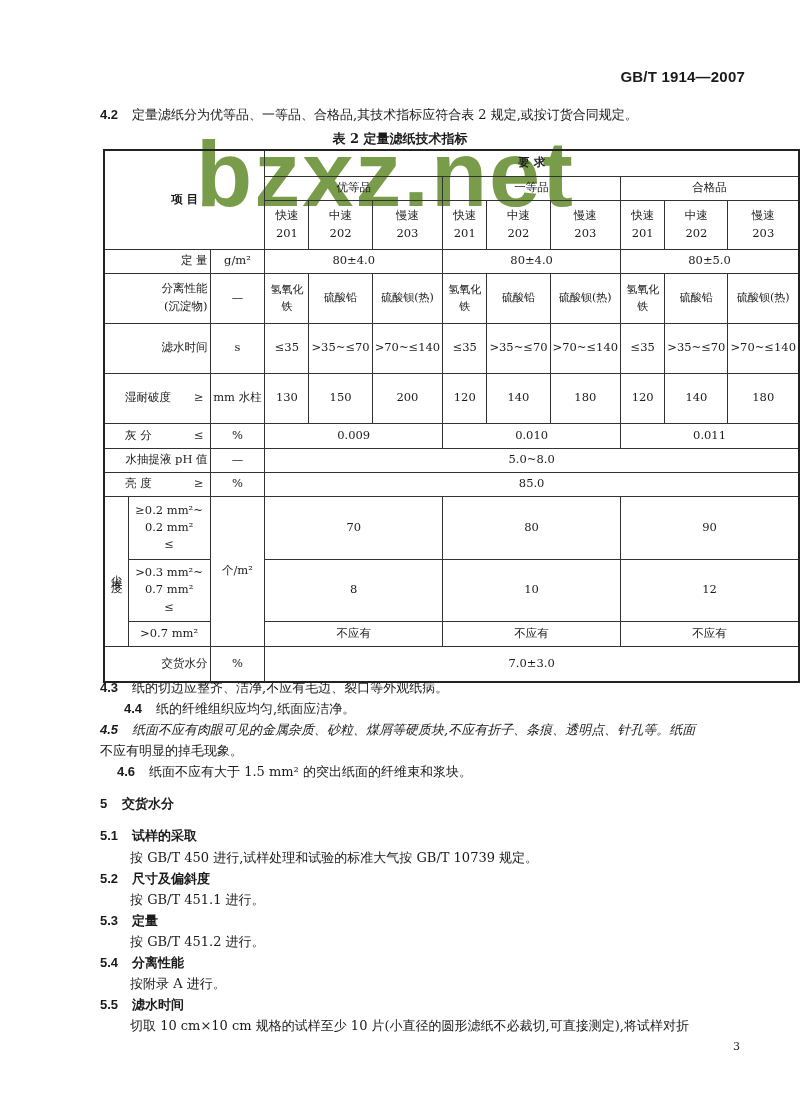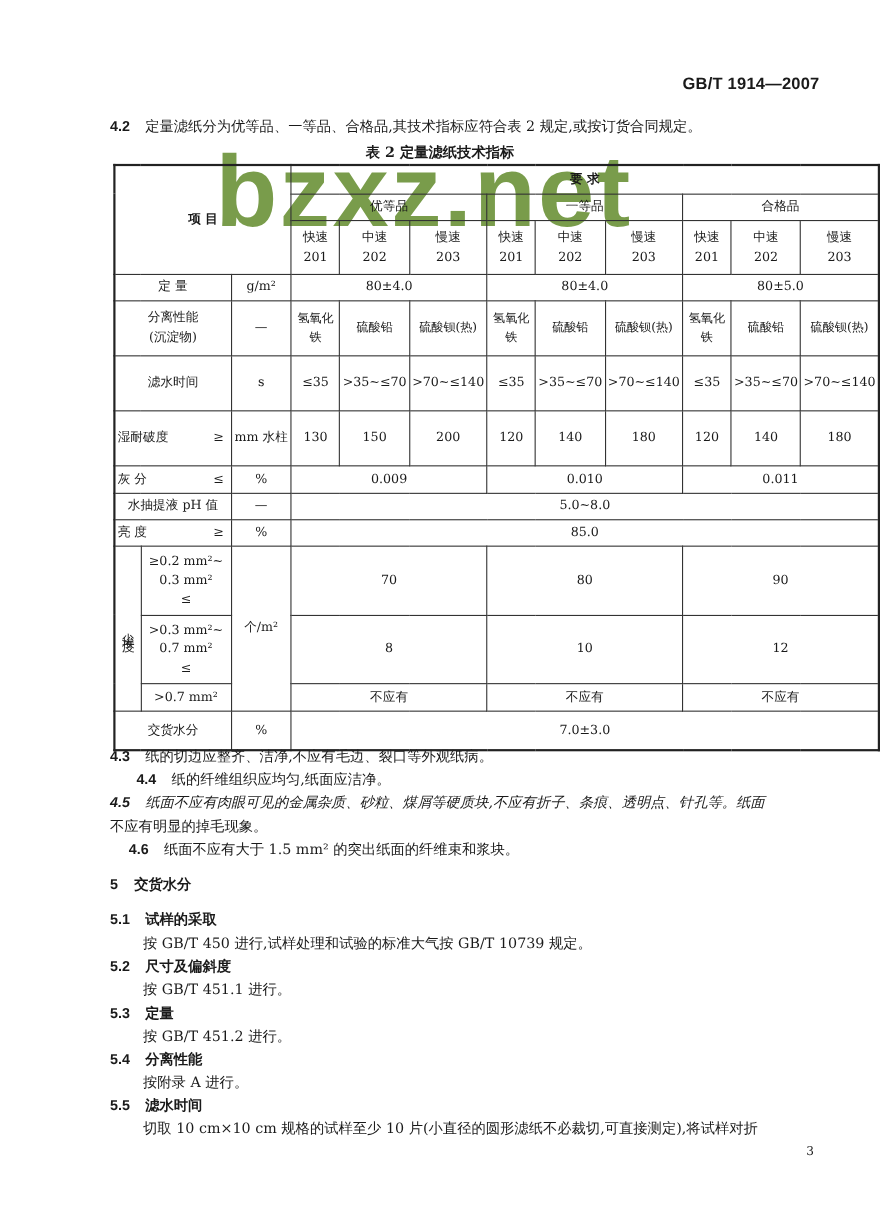--- a/index.html
+++ b/index.html
@@ -10,21 +10,21 @@
   .para { left:100px; font-size:13px; white-space:nowrap; }
   .para .num { font-family:"Liberation Sans","DejaVu Sans",sans-serif; font-weight:bold; display:inline-block; width:32px; }
   .heading { font-weight:bold; }
   .indent { left:130px; font-size:13px; white-space:nowrap; }
   .table-title { left:0; width:800px; top:130px; text-align:center; font-size:13px; font-weight:bold; }
   .watermark { left:196px; top:128px; font-family:"Liberation Sans","DejaVu Sans",sans-serif; font-weight:bold;
                font-size:92px; color:#4d7c0f; letter-spacing:2px; opacity:0.75; z-index:0; line-height:1; }
   table.spec { position:absolute; left:103px; top:149px; border-collapse:collapse; z-index:1;
                font-size:11.5px; table-layout:fixed; border:2px solid #222; background:transparent; }
   table.spec td { border:1px solid #333; text-align:center; vertical-align:middle; padding:0 2px; line-height:1.55; }
-  table.spec td.left { text-align:center; padding-left:2px; }
+  table.spec td.left { text-align:right; padding-left:20px; }
   .lr { display:flex; justify-content:space-between; padding-right:4px; }
   .pagenum { right:60px; top:1040px; font-size:11px; }
   .bold-row td { border-bottom:2px solid #222; }
 </style>
 </head>
 <body>
 
 <div class="abs std-no">GB/T 1914—2007</div>
 
 <div class="abs para" style="top:106px;">
@@ -153,21 +153,21 @@
             <span>亮   度</span>
             <span>≥</span>
           </div>
         </td>
     <td>%</td>
     <td colspan="9">85.0</td>
   </tr>
 
   <tr style="height:63px">
     <td rowspan="3" style="line-height:1.3; padding:0;"><span style="writing-mode:vertical-rl; letter-spacing:3px;">尘埃度</span></td>
-    <td style="line-height:1.5;"><span>≥0.2 mm²~</span><br><span>0.3 mm²</span><br><span>≤</span></td>
+    <td style="line-height:1.5;"><span>≥0.2 mm²~</span><br><span>0.2 mm²</span><br><span>≤</span></td>
     <td rowspan="3">个/m²</td>
     <td colspan="3">70</td>
     <td colspan="3">80</td>
     <td colspan="3">90</td>
   </tr>
   <tr style="height:62px">
     <td style="line-height:1.5;"><span>&gt;0.3 mm²~</span><br><span>0.7 mm²</span><br><span>≤</span></td>
     <td colspan="3">8</td>
     <td colspan="3">10</td>
     <td colspan="3">12</td>

